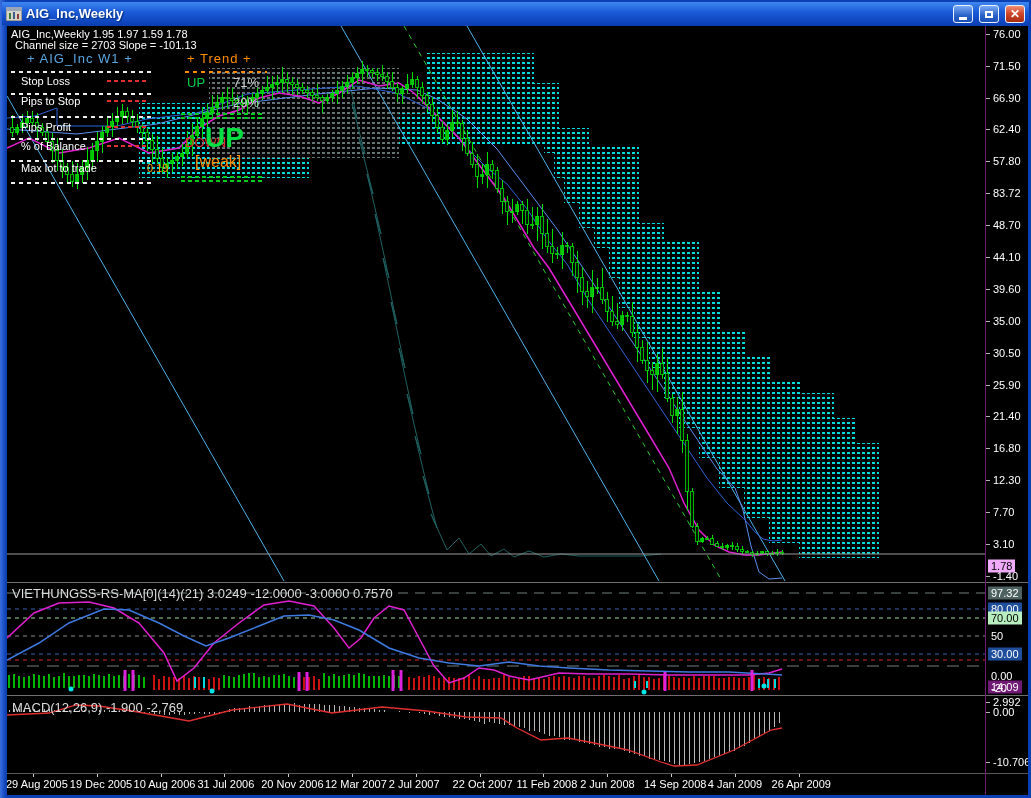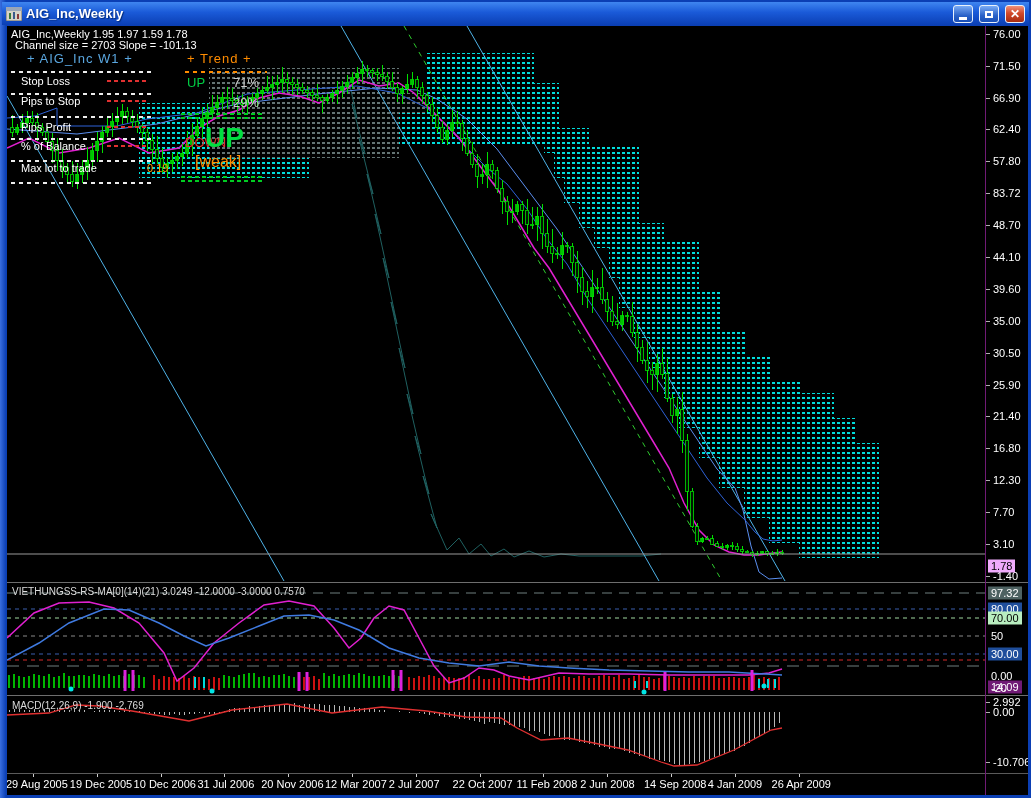--- a/index.html
+++ b/index.html
@@ -15,21 +15,21 @@
   .bclose{background:linear-gradient(180deg,#f09179 0%,#d2492a 45%,#a82c10 100%);color:#fff;font-size:12px;font-weight:bold;line-height:1;}
   .gmin{width:8px;height:3px;background:#fff;margin-top:9px;}
   .gmax{width:8px;height:7px;border:2px solid #fff;box-sizing:border-box;margin-top:1px;}
   .client{position:absolute;left:7px;top:26px;width:1021px;height:769px;background:#000;overflow:hidden;}
   .plot{position:absolute;left:0;top:0;}
   .sep{position:absolute;left:0;width:1021px;height:3px;background:#000;border-top:1px solid #6e6e6e;box-sizing:border-box;}
   .axis-strip{position:absolute;left:978px;top:0;width:43px;height:769px;border-left:1px solid #701a75;box-sizing:border-box;}
   .axlab{position:absolute;left:7px;color:#fff;font-size:11px;transform:translateY(-50%);white-space:nowrap;}
   .axtick{position:absolute;left:0;width:4px;height:1px;background:#b0b0b0;}
   .axbadge{position:absolute;left:2px;transform:translateY(-50%);font-size:11px;line-height:13px;padding:0 3px;white-space:nowrap;}
-  .hdrtxt{position:absolute;left:5px;color:#dcdcdc;font-size:10px;white-space:nowrap;}
+  .hdrtxt{position:absolute;left:5px;color:#dcdcdc;font-size:13px;white-space:nowrap;}
   .ovl{position:absolute;white-space:nowrap;}
   .dashline{position:absolute;height:2px;}
   .dw{background:repeating-linear-gradient(90deg,#ececec 0 4px,transparent 4px 8px);}
   .dr{background:repeating-linear-gradient(90deg,#e03030 0 4px,transparent 4px 7px);}
   .dg{background:repeating-linear-gradient(90deg,#00cc22 0 4px,transparent 4px 7px);}
   .do{background:repeating-linear-gradient(90deg,#ff8c00 0 4px,transparent 4px 8px);}
   .date-axis{position:absolute;left:0;top:747px;width:1021px;height:22px;border-top:1px solid #5a5a5a;box-sizing:border-box;}
   .dlab{position:absolute;top:4px;color:#fff;font-size:11px;white-space:nowrap;}
   .dtick{position:absolute;top:0;width:1px;height:3px;background:#cfcfcf;}
 </style>
@@ -791,21 +791,21 @@
         <polyline points="0,17 42,15 69,7 92,8 125,13 165,20 182,23 225,12 280,6 325,15 375,9 420,13 459,19 494,20 510,30 534,42 561,40 587,45 621,52 654,64 667,68 690,67 727,52 764,32 775,30" fill="none" stroke="#e03030" stroke-width="1.3"></polyline>
       </svg>
     <div class="hdrtxt" style="top:674px;">MACD(12,26,9) -1.900 -2.769</div>
 
     <div class="date-axis">
         <div class="dtick" style="left: 26px;"></div>
         <div class="dlab" style="left: -1px;">29 Aug 2005</div>
         <div class="dtick" style="left: 89.8px;"></div>
         <div class="dlab" style="left: 62.8px;">19 Dec 2005</div>
         <div class="dtick" style="left: 153.6px;"></div>
-        <div class="dlab" style="left: 126.6px;">10 Dec 2006</div>
+        <div class="dlab" style="left: 126.6px;">10 Aug 2006</div>
         <div class="dtick" style="left: 217.4px;"></div>
         <div class="dlab" style="left: 190.4px;">31 Jul 2006</div>
         <div class="dtick" style="left: 281.2px;"></div>
         <div class="dlab" style="left: 254.2px;">20 Nov 2006</div>
         <div class="dtick" style="left: 345px;"></div>
         <div class="dlab" style="left: 318px;">12 Mar 2007</div>
         <div class="dtick" style="left: 408.8px;"></div>
         <div class="dlab" style="left: 381.8px;">2 Jul 2007</div>
         <div class="dtick" style="left: 472.6px;"></div>
         <div class="dlab" style="left: 445.6px;">22 Oct 2007</div>

